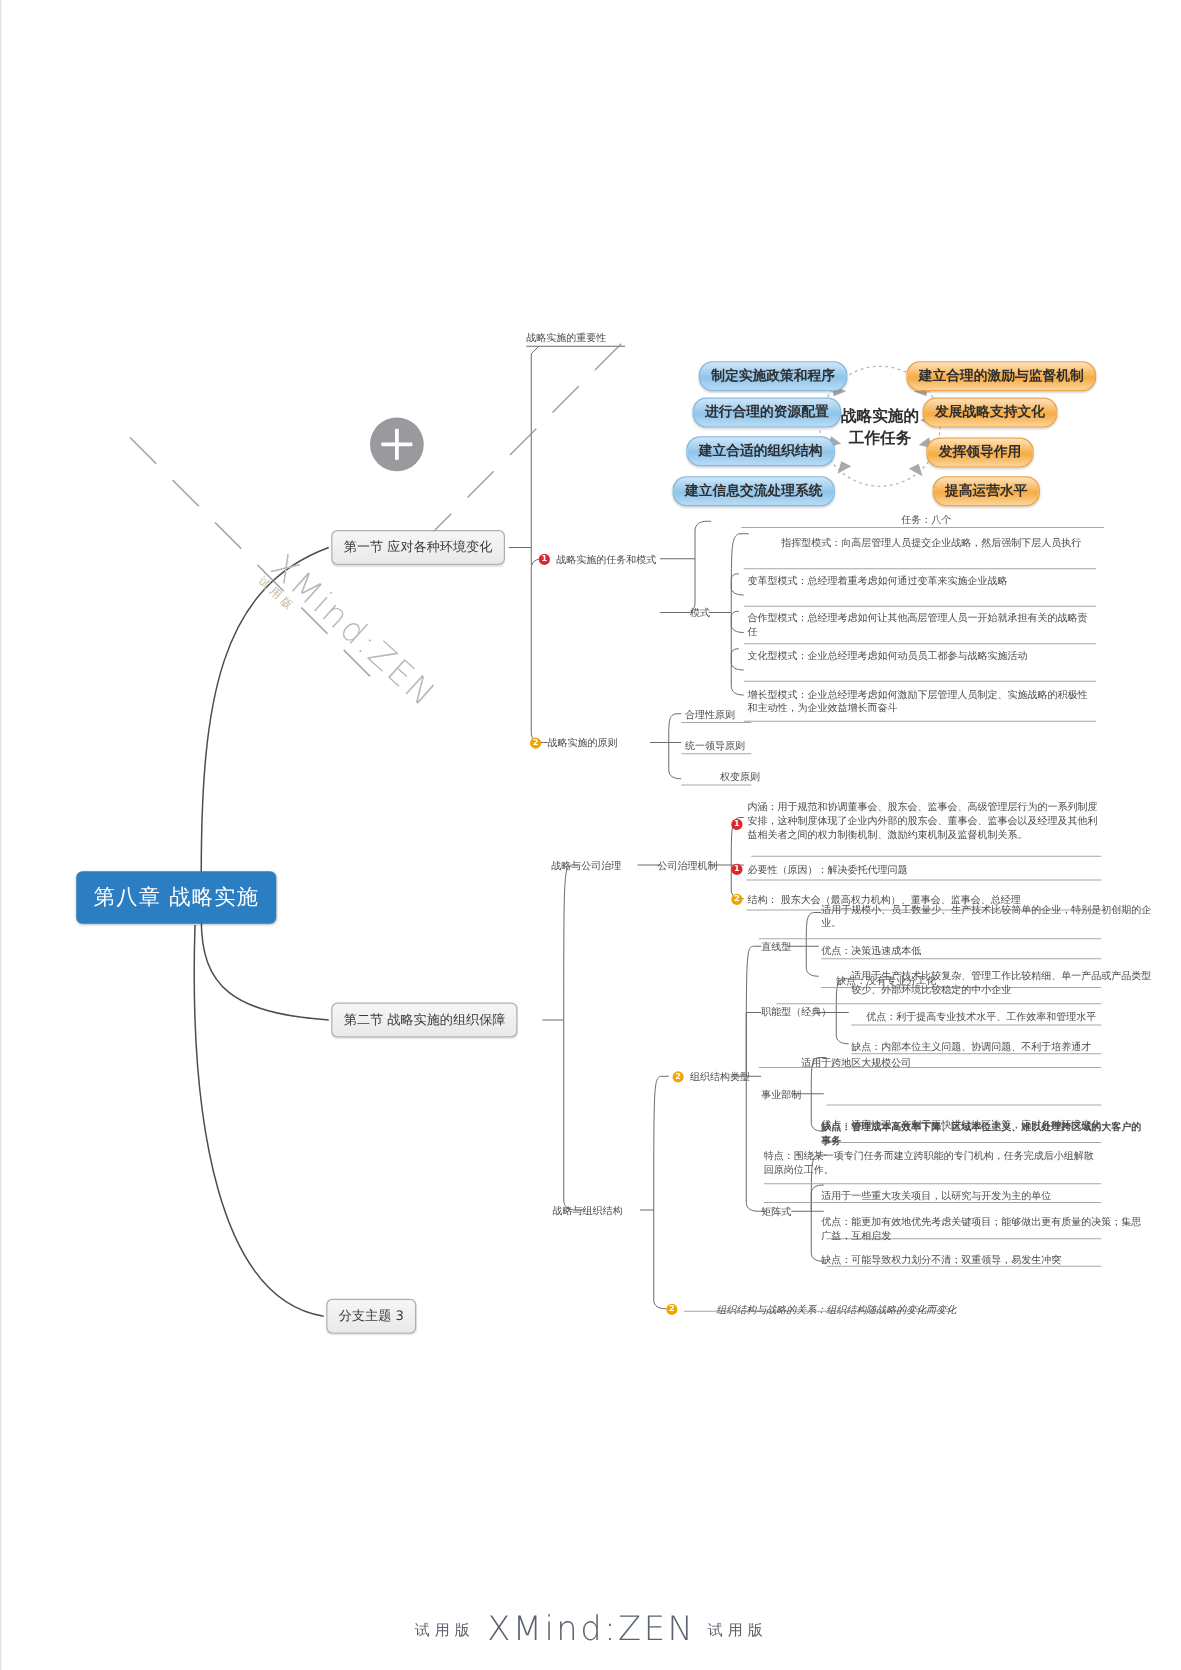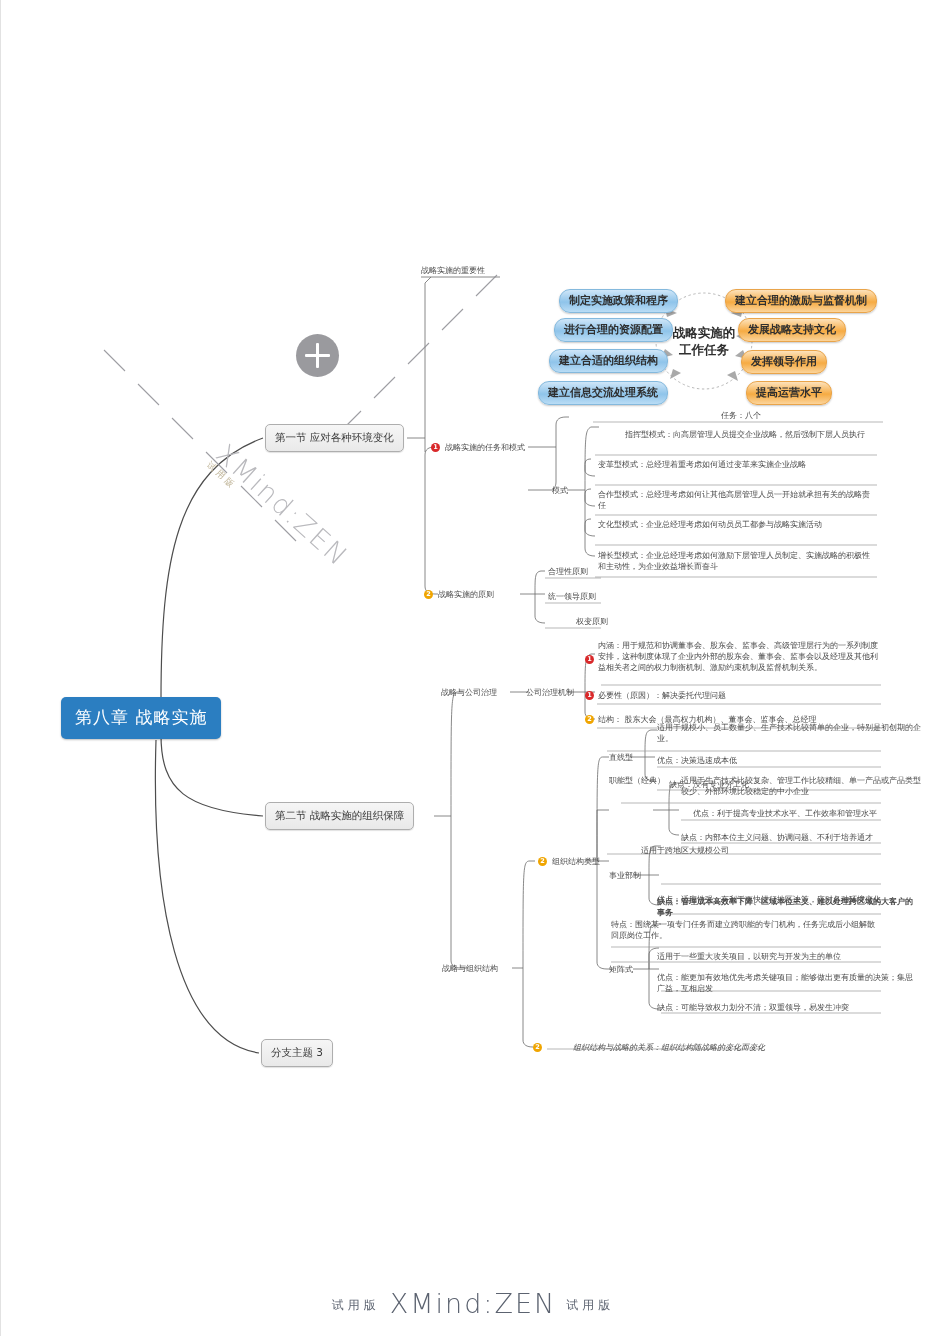--- a/index.html
+++ b/index.html
@@ -342,21 +342,21 @@
   <div class="t" style="left:441px;top:963px;">战略与组织结构</div>
 
   <div class="marker m2" style="left:537px;top:857px;">2</div>
   <div class="t" style="left:551px;top:856px;">组织结构类型</div>
 
   <div class="t" style="left:608px;top:752px;">直线型</div>
   <div class="t wrap" style="left:656px;top:722px;width:268px;">适用于规模小、员工数量少、生产技术比较简单的企业，特别是初创期的企业。</div>
   <div class="t" style="left:656px;top:755px;">优点：决策迅速成本低</div>
   <div class="t" style="left:656px;top:779px;margin-left:12px;">缺点：没有专业分工化</div>
 
-  <div class="t" style="left:608px;top:775px;">职能型（经典）</div>
+  <div class="t" style="left:608px;top:804px;">职能型（经典）</div>
   <div class="t wrap" style="left:680px;top:775px;width:244px;">适用于生产技术比较复杂、管理工作比较精细、单一产品或产品类型较少、外部环境比较稳定的中小企业</div>
   <div class="t" style="left:680px;top:808px;margin-left:12px;">优点：利于提高专业技术水平、工作效率和管理水平</div>
   <div class="t" style="left:680px;top:832px;">缺点：内部本位主义问题、协调问题、不利于培养通才</div>
 
   <div class="t" style="left:608px;top:870px;">事业部制</div>
   <div class="t" style="left:640px;top:845px;">适用于跨地区大规模公司</div>
   <div class="t wrap" style="left:656px;top:866px;width:260px;margin-top:28px;">优点：适应性强，有利于更快进行地区决策，应对各种环境变化</div>
   <div class="t wrap" style="left:656px;top:896px;width:260px;font-weight:bold;">缺点：管理成本高效率下降、区域本位主义、难以处理跨区域的大客户的事务</div>
 
   <div class="t" style="left:608px;top:964px;">矩阵式</div>

